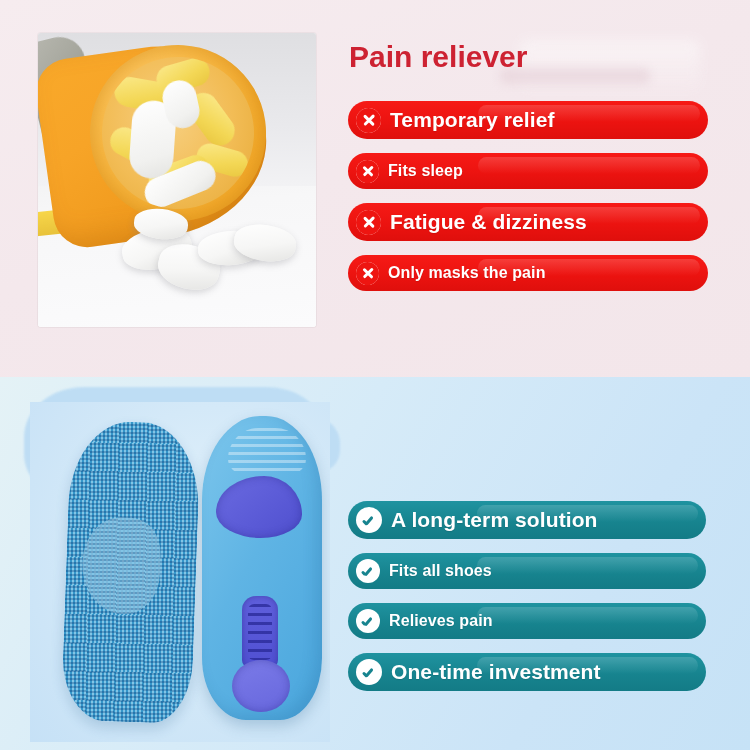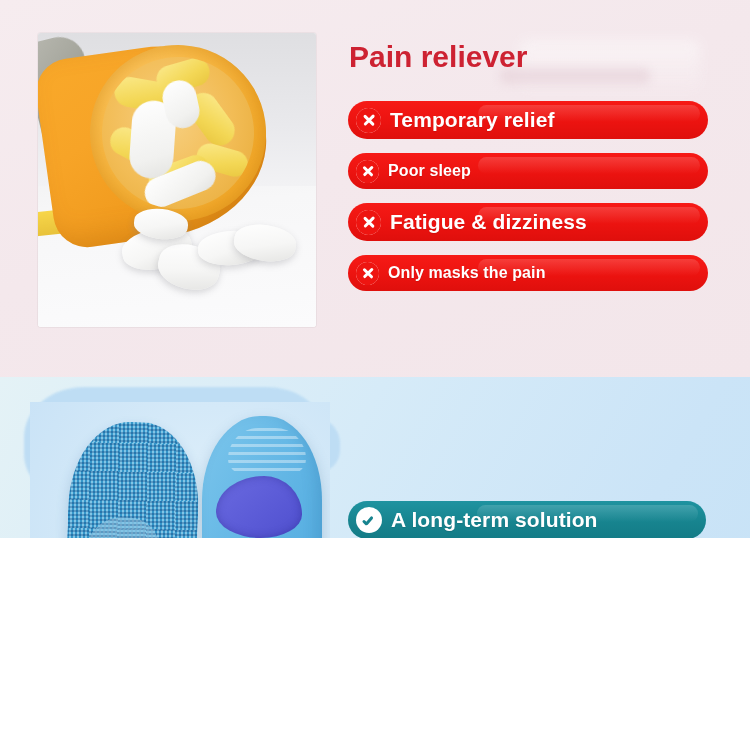--- a/index.html
+++ b/index.html
@@ -1,21 +1,21 @@
 <!DOCTYPE html>
 <html><head>
 <meta charset="utf-8">
 <style>
   * { margin:0; padding:0; box-sizing:border-box; }
   html,body { width:750px; height:750px; }
   body {
     font-family:"Liberation Sans", sans-serif;
     overflow:hidden; position:relative; background:#fff;
   }
-  .page { position:relative; width:750px; height:538px; overflow:hidden; }
+  .page { position:relative; width:750px; height:750px; overflow:hidden; }
 
   
   .panel-top {
     position:absolute; left:0; top:0; width:750px; height:377px;
     background:linear-gradient(160deg,#f6ecef 0%,#f4e8ec 45%,#f3e6ea 100%);
     overflow:hidden;
   }
   .panel-top .ghost {
     position:absolute; left:520px; top:40px; width:180px; height:50px;
     background:linear-gradient(180deg,rgba(255,255,255,.55),rgba(250,240,243,.15));
@@ -278,21 +278,21 @@
             <span class="x-glyph"></span>
           </span>
         <span class="txt">Temporary relief</span>
         <span class="sheen"></span>
       </div>
 
       <div class="pill bad sm">
         <span class="ic">
             <span class="x-glyph"></span>
           </span>
-        <span class="txt">Poor sleep</span>
+        <span class="txt">Fits sleep</span>
         <span class="sheen"></span>
       </div>
 
       <div class="pill bad big">
         <span class="ic">
             <span class="x-glyph"></span>
           </span>
         <span class="txt">Fatigue &amp; dizziness</span>
         <span class="sheen"></span>
       </div>

